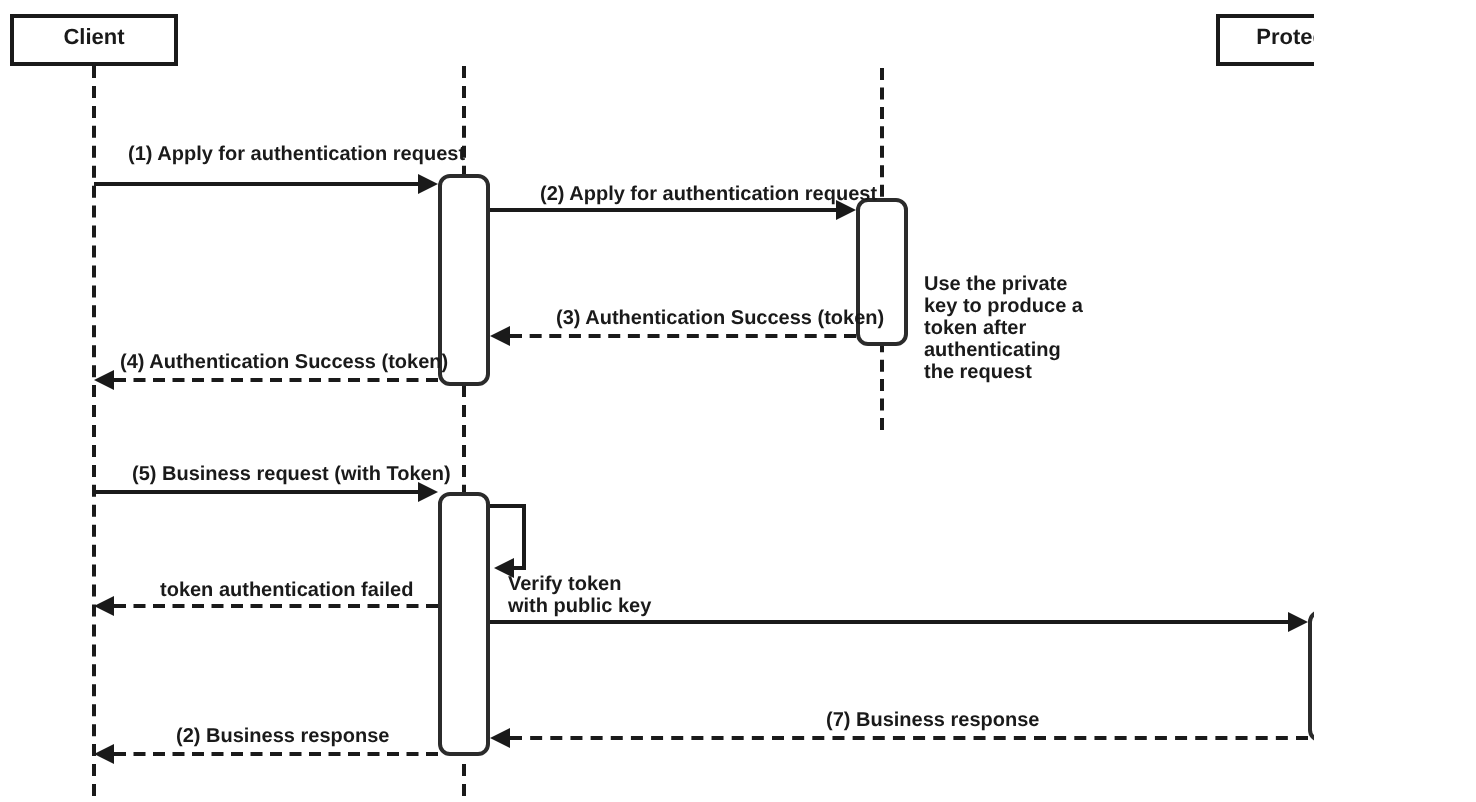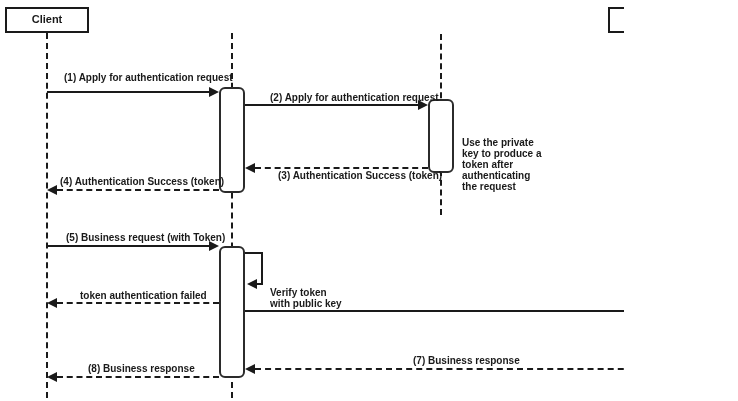--- a/index.html
+++ b/index.html
@@ -1,18 +1,18 @@
 <!DOCTYPE html>
 <html><head>
 <meta charset="utf-8">
 <style>
   html,body{margin:0;padding:0;background:#ffffff;}
   .canvas{
     position:relative;width:624px;height:401px;background:#ffffff;overflow:hidden;
-    font-family:"Liberation Sans",sans-serif;color:#1a1a1a;
+    font-family:"Liberation Sans",sans-serif;color:#1a1a1a;padding-left:33px;
   }
   .pbox{
     position:absolute;box-sizing:border-box;background:#ffffff;border:2px solid #1a1a1a;
     display:flex;align-items:center;justify-content:center;text-align:center;
     font-size:11px;font-weight:bold;line-height:1.2;z-index:3;
   }
   .lifeline{
     position:absolute;width:0;border-left:2px dashed #1a1a1a;z-index:1;
   }
   .activation{
@@ -61,47 +61,47 @@
 the request</div>
 
   <div class="mlabel" style="left:64px;top:72px;">(1) Apply for authentication request</div>
   <div class="line-solid" style="left:47px;top:91px;width:163px;"></div>
   <div class="arr-r" style="left:209px;top:87px;"></div>
 
   <div class="mlabel" style="left:270px;top:92px;">(2) Apply for authentication request</div>
   <div class="line-solid" style="left:245px;top:104px;width:174px;"></div>
   <div class="arr-r" style="left:418px;top:100px;"></div>
 
-  <div class="mlabel" style="left:278px;top:170px;">(3) Authentication Success (token)</div>
+  <div class="mlabel" style="left:278px;top:154px;">(3) Authentication Success (token)</div>
   <div class="line-dashed" style="left:255px;top:167px;width:173px;"></div>
   <div class="arr-l" style="left:245px;top:163px;"></div>
 
   <div class="mlabel" style="left:60px;top:176px;text-align:center;">(4) Authentication Success (token)</div>
   <div class="line-dashed" style="left:57px;top:189px;width:162px;"></div>
   <div class="arr-l" style="left:47px;top:185px;"></div>
 
   <div class="mlabel" style="left:66px;top:232px;">(5) Business request (with Token)</div>
   <div class="line-solid" style="left:47px;top:245px;width:162px;"></div>
   <div class="arr-r" style="left:209px;top:241px;"></div>
 
   <div class="line-solid" style="left:245px;top:252px;width:18px;"></div>
   <div class="vseg" style="left:261px;top:252px;height:32px;"></div>
   <div class="line-solid" style="left:256px;top:283px;width:7px;"></div>
   <div class="arr-l" style="left:247px;top:279px;"></div>
-  <div class="mlabel multiline" style="left:270px;top:256px;">Verify token
+  <div class="mlabel multiline" style="left:254px;top:256px;">Verify token
 with public key</div>
 
   <div class="mlabel" style="left:80px;top:290px;">token authentication failed</div>
   <div class="line-dashed" style="left:57px;top:302px;width:162px;"></div>
   <div class="arr-l" style="left:47px;top:298px;"></div>
 
   <div class="line-solid" style="left:245px;top:310px;width:400px;"></div>
   <div class="arr-r" style="left:644px;top:306px;"></div>
 
   <div class="mlabel" style="left:413px;top:355px;">(7) Business response</div>
   <div class="line-dashed" style="left:255px;top:368px;width:399px;"></div>
   <div class="arr-l" style="left:245px;top:364px;"></div>
 
-  <div class="mlabel" style="left:88px;top:363px;">(8) Business response</div>
+  <div class="mlabel" style="left:88px;top:363px;">(2) Business response</div>
   <div class="line-dashed" style="left:57px;top:376px;width:162px;"></div>
   <div class="arr-l" style="left:47px;top:372px;"></div>
 
 </div>
 
 </body></html>

